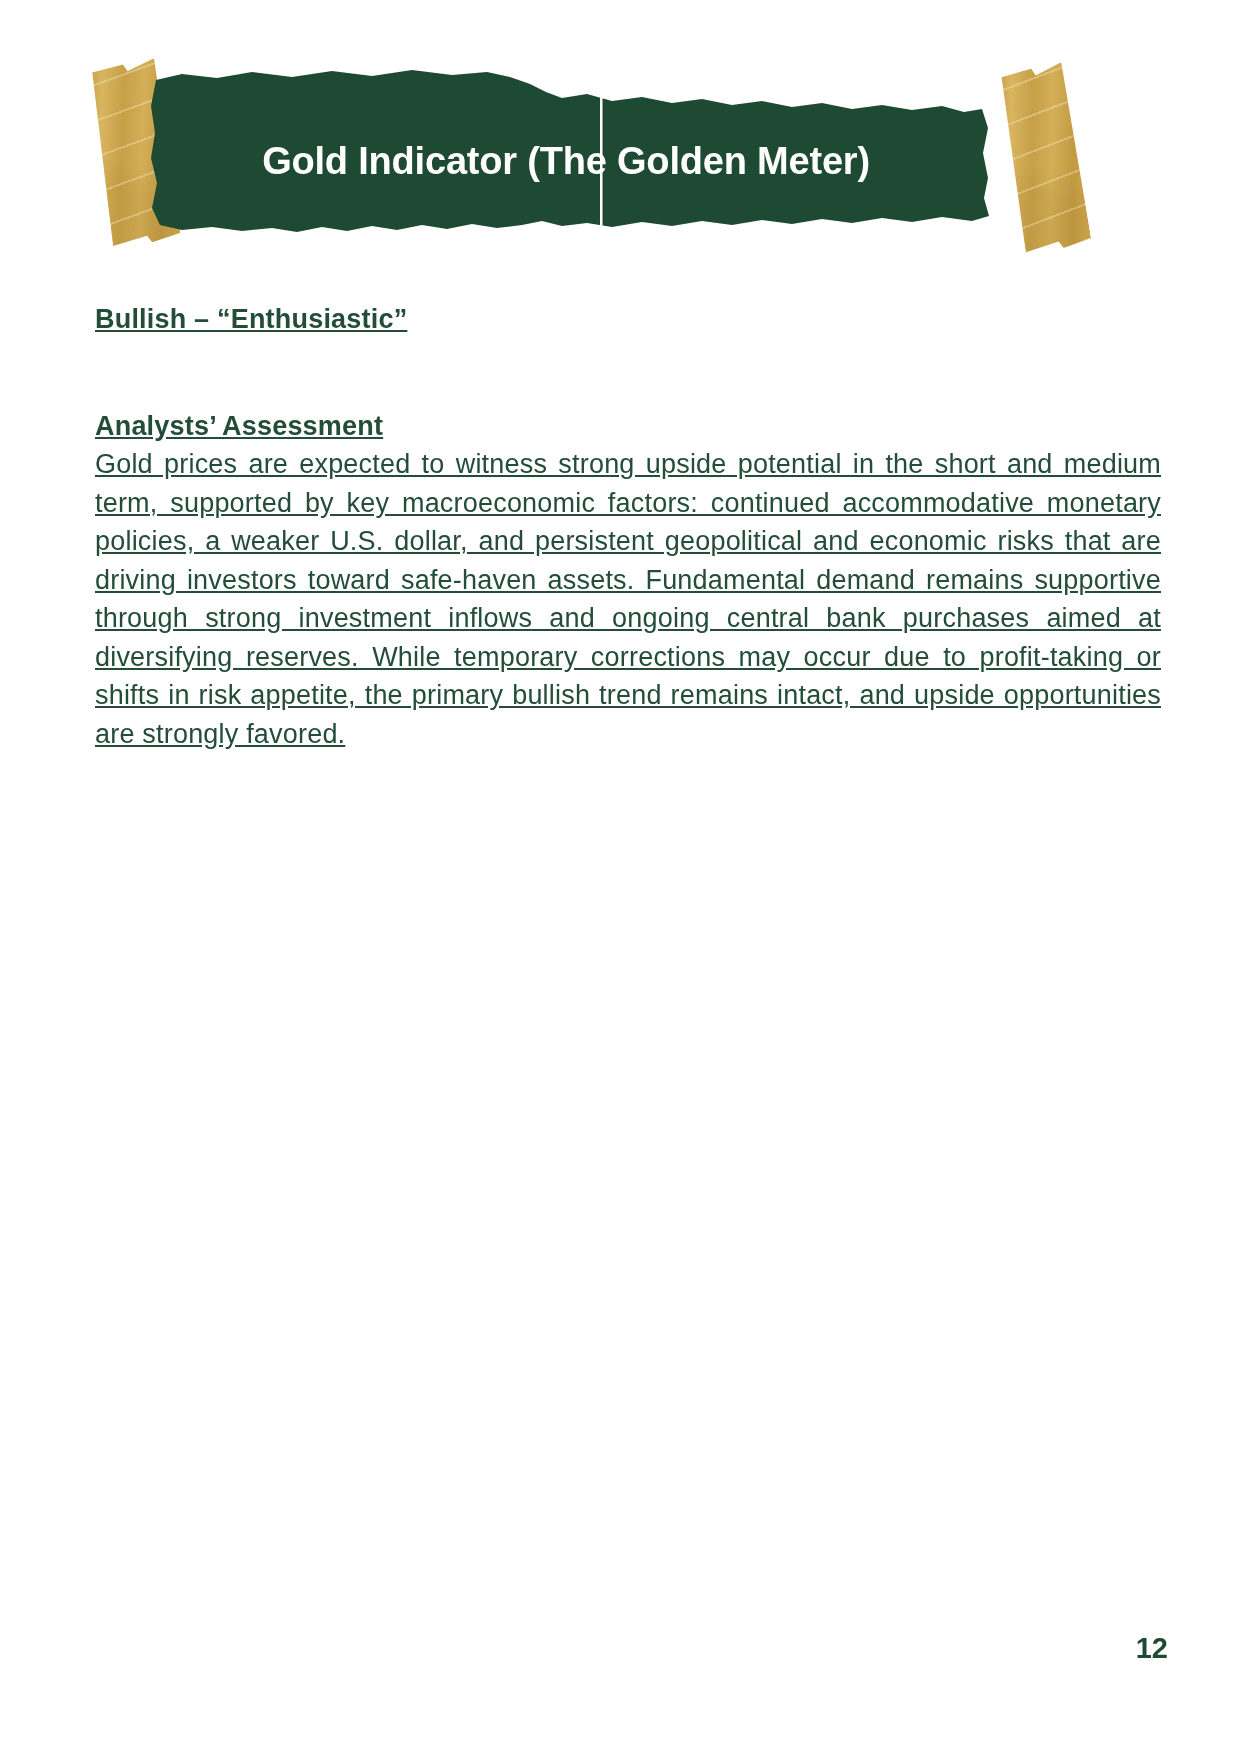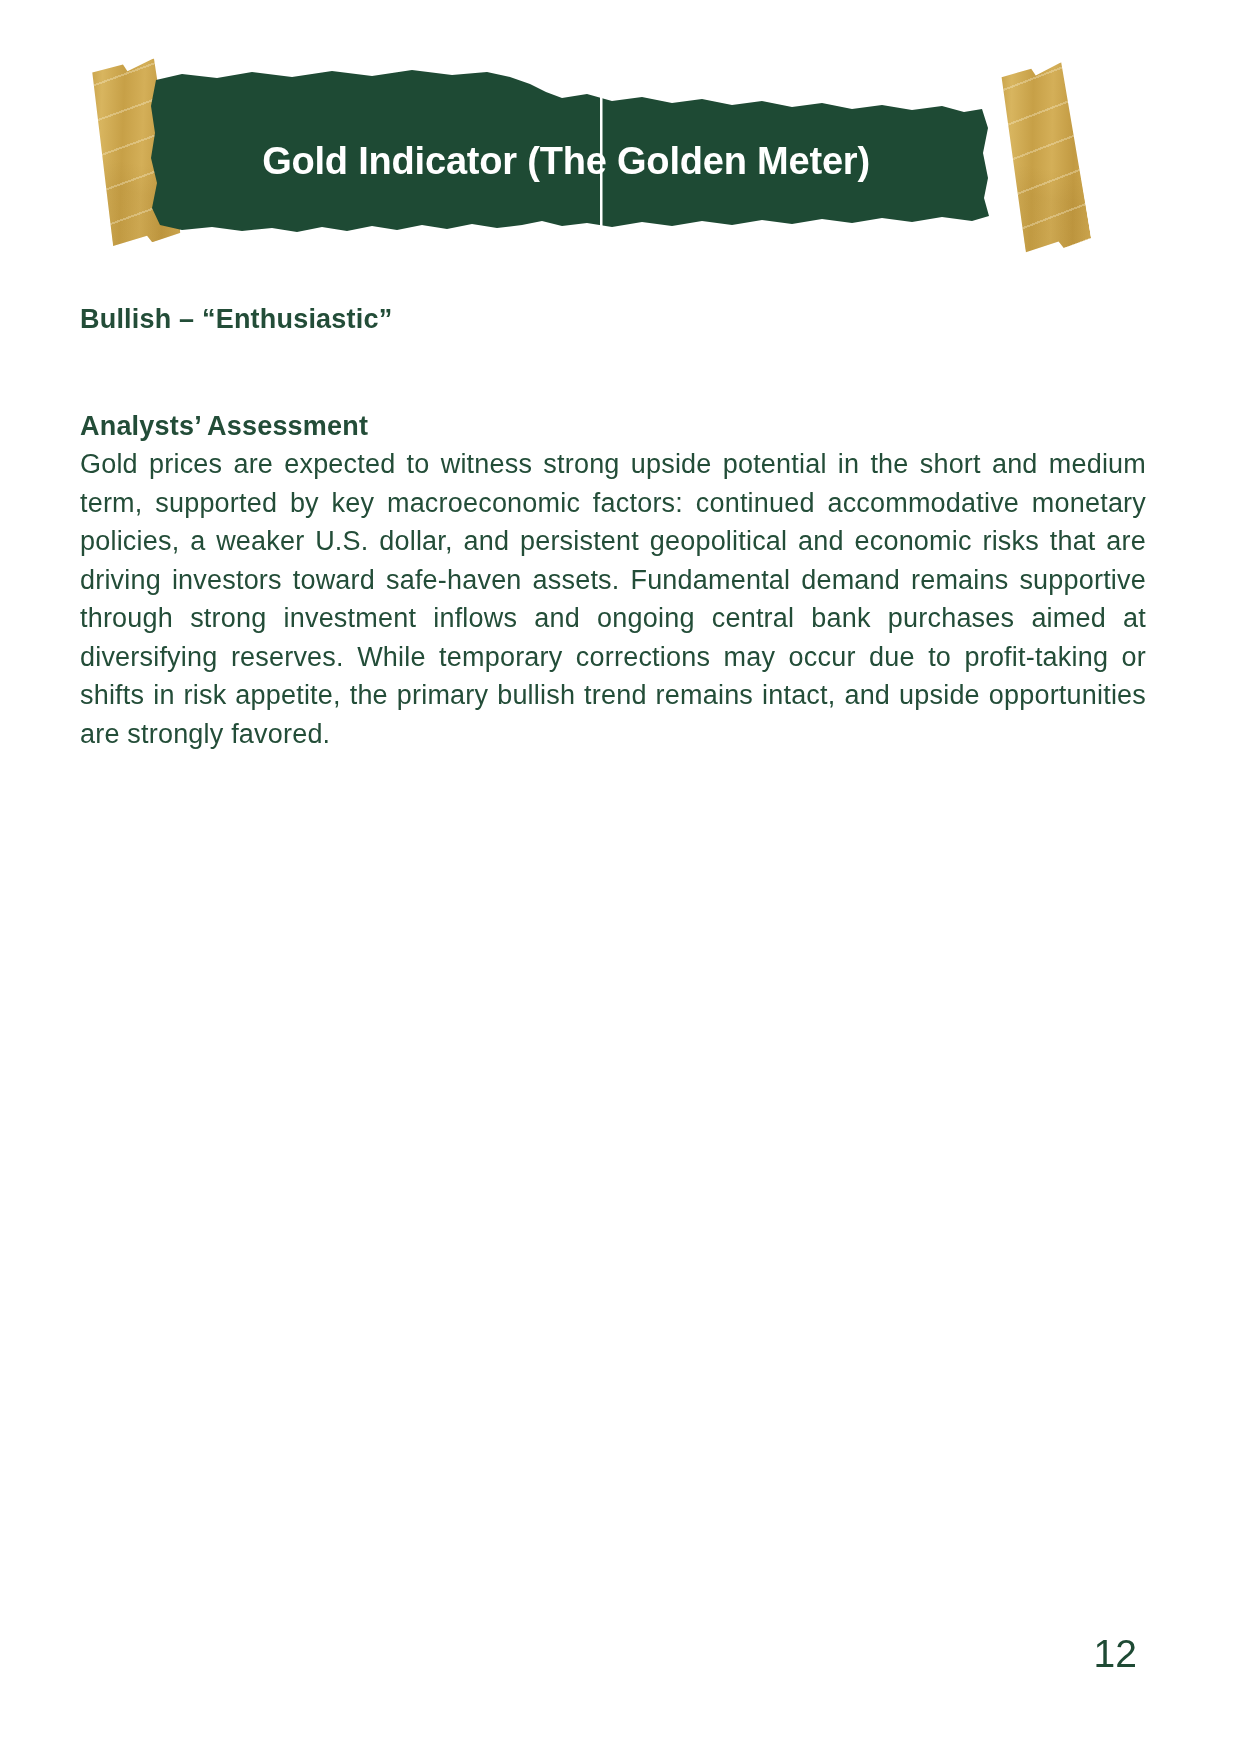--- a/index.html
+++ b/index.html
@@ -47,31 +47,31 @@
     position:absolute;left:138px;top:60px;width:848px;height:168px;z-index:2;
     display:flex;align-items:center;justify-content:center;
     padding-top:18px;
     color:var(--title-white);
     font-size:38px;font-weight:700;letter-spacing:-0.2px;
     white-space:nowrap;
   }
 
   
   .content{
-    position:absolute;left:80px;top:300px;width:1066px;
-    font-size:27px;line-height:38.5px;letter-spacing:0.2px;
+    position:absolute;left:95px;top:300px;width:1066px;
+    font-size:27px;line-height:38.5px;letter-spacing:0.2px;text-decoration:underline;
   }
   .content h3{font-size:27px;font-weight:700;letter-spacing:0.2px;}
   .content p{text-align:justify;}
   .section-gap{margin-top:68px;}
 
   
   .page-number{
-    position:absolute;top:1632px;right:103px;
-    font-size:39px;font-weight:400;color:var(--banner-green);
+    position:absolute;top:1632px;right:72px;
+    font-size:29px;font-weight:700;color:var(--banner-green);
   }
 </style>
 </head>
 <body>
 
 <div class="page">
 
   <div class="banner">
     <div class="tape tape-left"></div>
 

